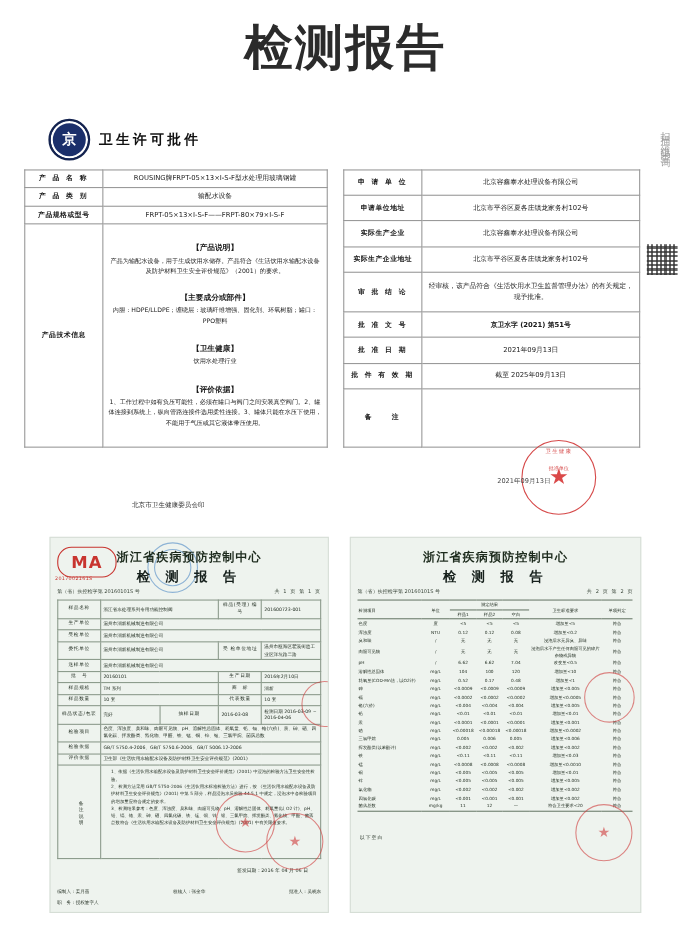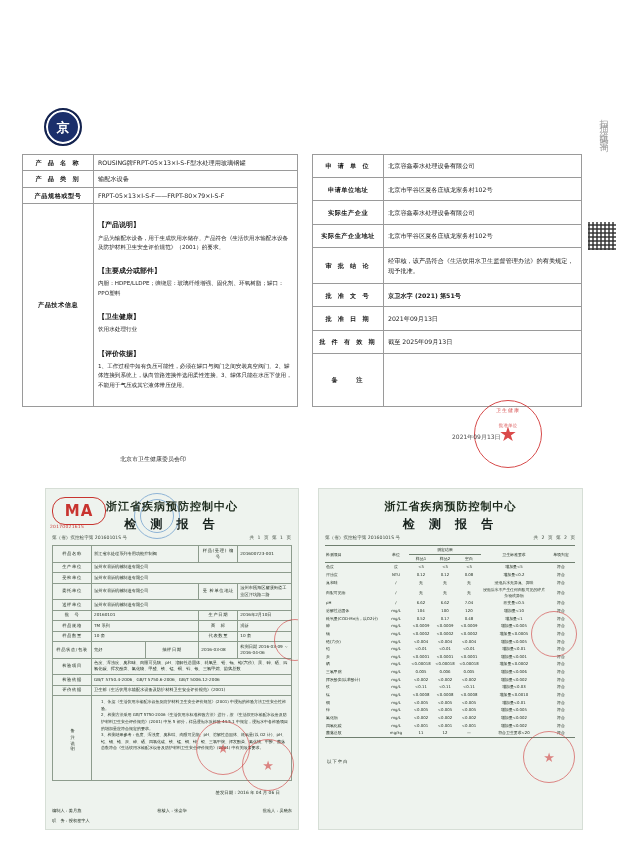--- a/index.html
+++ b/index.html
@@ -37,21 +37,21 @@
 
   .cert-tables{display:flex;gap:14px;margin-top:8px;}
   table.ct{border-collapse:collapse;table-layout:fixed;}
   table.ct td{
     border:1px solid #9a9a9a;padding:3px 4px;font-size:6.2px;
     vertical-align:middle;line-height:1.5;color:#1a1a1a;
     font-family:"DejaVu Sans",sans-serif;
   }
   td.lbl{width:62px;text-align:center;font-weight:bold;font-size:6.6px;letter-spacing:2px;}
   td.lbl.tight{letter-spacing:0.5px;}
-  td.val{font-size:6.2px;}
+  td.val{font-size:6.2px;text-align:center;}
   .left-tbl{width:276px;}
   .right-tbl{width:270px;}
   .tech-cell{height:196px;vertical-align:top;padding:5px 6px;}
   .tech-h{font-weight:bold;font-size:7px;margin:0 0 3px 0;}
   .tech-p{font-size:5.6px;line-height:1.65;margin:0 0 14px 0;}
   .tech-p.last{margin-bottom:0;}
   .val-big{font-size:8px;font-weight:bold;}
   .val-mid{font-size:7.2px;}
   .remark-cell{height:46px;}
 
@@ -160,31 +160,33 @@
   #seal-lr2{left:196px;top:250px;width:50px;height:50px;}
   #seal-l-side{left:228px;top:130px;width:40px;height:40px;}
   #seal-rr1{left:212px;top:122px;width:44px;height:44px;}
   #seal-rr2{left:204px;top:242px;width:50px;height:50px;}
 </style>
 </head>
 <body>
 
 <div class="page">
 
+  <div class="main-title">检测报告</div>
 
   <div class="side-vert">扫描二维码查询</div>
   <div class="qr"></div>
 
   <div class="cert">
 
     <div class="cert-head">
       <div class="emblem">
         <span>京</span>
       </div>
       <div class="cert-head-text">
+        <span class="l2">卫生许可批件</span>
       </div>
     </div>
 
     <div class="cert-tables">
 
       <table class="ct left-tbl">
         <tbody>
             <tr>
           <td class="lbl">产 品 名 称</td>
           <td class="val">ROUSING牌FRPT-05×13×I-S-F型水处理用玻璃钢罐</td>

